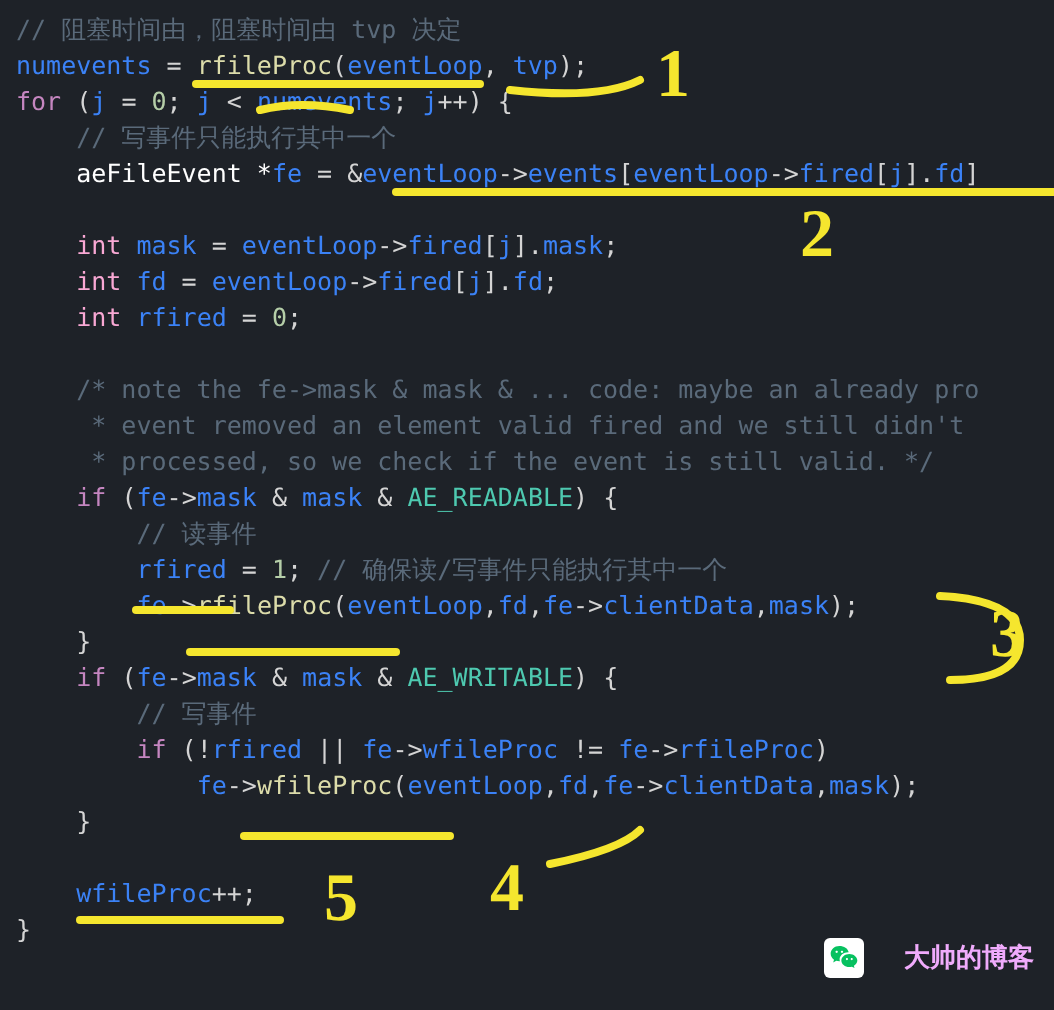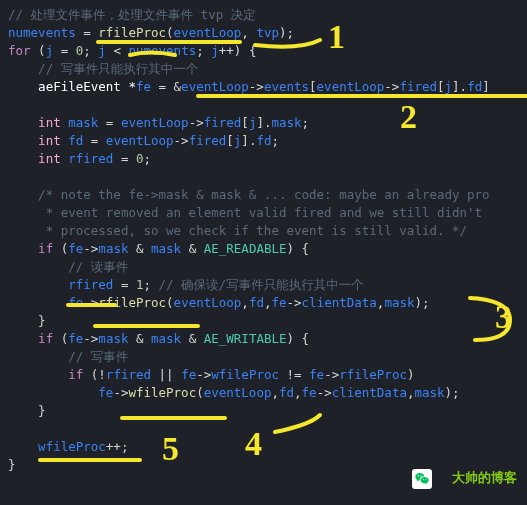--- a/index.html
+++ b/index.html
@@ -8,28 +8,28 @@
   .kw{color:#c586c0}
   .ty{color:#f9a8d4}
   .id{color:#3b82f6}
   .fn{color:#dcdcaa}
   .num{color:#b5cea8}
   .op{color:#d4d4d4}
   .def{color:#ffffff}
   .mac{color:#4ec9b0}
   .ann{position:absolute;pointer-events:none}
   .ann svg{overflow:visible}
-  .watermark{position:absolute;bottom:16px;right:10px;display:flex;align-items:center;gap:20px;color:#84cc16;font-family:Liberation Mono, monospace;font-size:13px;font-weight:600}
+  .watermark{position:absolute;bottom:16px;right:10px;display:flex;align-items:center;gap:20px;color:#f0abfc;font-family:Liberation Serif, serif;font-size:13px;font-weight:600}
   .wechat{width:20px;height:20px;background:#fff;border-radius:3px;display:flex;align-items:center;justify-content:center}
   .wechat svg{width:16px;height:16px}
 </style>
 </head>
 <body>
 
-<pre><span class="cmt">// 处理文件事件，处理文件事件 tvp 决定</span>
+<pre><span class="cmt">// 阻塞时间由，阻塞时间由 tvp 决定</span>
 <span class="id">numevents</span><span class="op"> = </span><span class="fn">rfileProc</span><span class="op">(</span><span class="id">eventLoop</span><span class="op">, </span><span class="id">tvp</span><span class="op">);</span>
 <span class="kw">for</span><span class="op"> (</span><span class="id">j</span><span class="op"> = </span><span class="num">0</span><span class="op">; </span><span class="id">j</span><span class="op"> &lt; </span><span class="id">numevents</span><span class="op">; </span><span class="id">j</span><span class="op">++) {</span>
 <span class="cmt">    // 写事件只能执行其中一个</span>
 <span class="def">    aeFileEvent *</span><span class="id">fe</span><span class="op"> = &amp;</span><span class="id">eventLoop</span><span class="op">-&gt;</span><span class="id">events</span><span class="op">[</span><span class="id">eventLoop</span><span class="op">-&gt;</span><span class="id">fired</span><span class="op">[</span><span class="id">j</span><span class="op">].</span><span class="id">fd</span><span class="op">]</span>
 
 <span>    </span><span class="ty">int</span><span> </span><span class="id">mask</span><span class="op"> = </span><span class="id">eventLoop</span><span class="op">-&gt;</span><span class="id">fired</span><span class="op">[</span><span class="id">j</span><span class="op">].</span><span class="id">mask</span><span class="op">;</span>
 <span>    </span><span class="ty">int</span><span> </span><span class="id">fd</span><span class="op"> = </span><span class="id">eventLoop</span><span class="op">-&gt;</span><span class="id">fired</span><span class="op">[</span><span class="id">j</span><span class="op">].</span><span class="id">fd</span><span class="op">;</span>
 <span>    </span><span class="ty">int</span><span> </span><span class="id">rfired</span><span class="op"> = </span><span class="num">0</span><span class="op">;</span>
 
 <span class="cmt">    /* note the fe-&gt;mask &amp; mask &amp; ... code: maybe an already pro</span>

